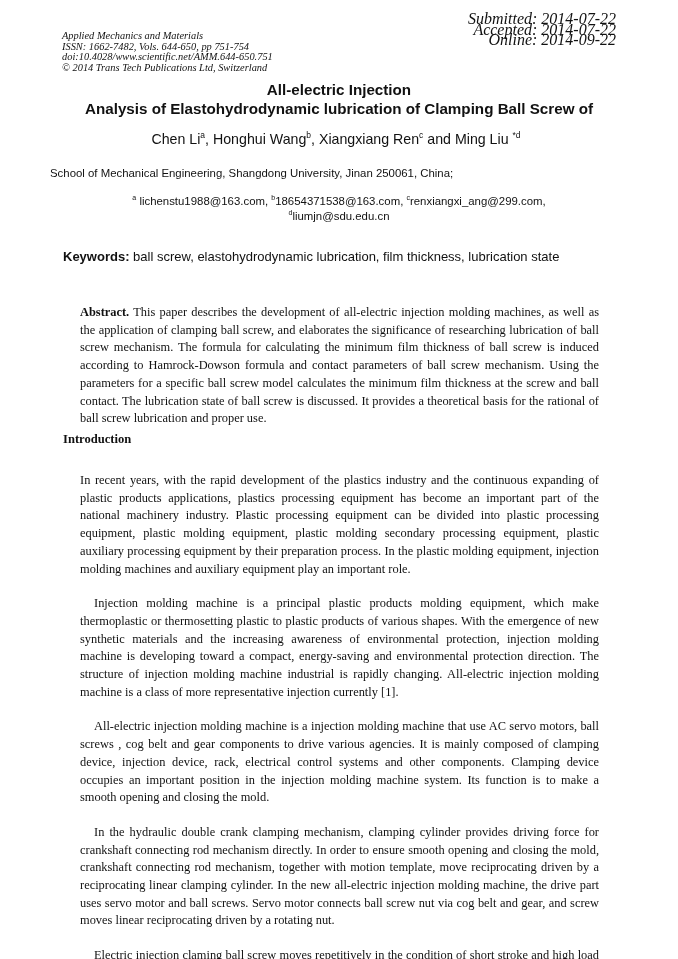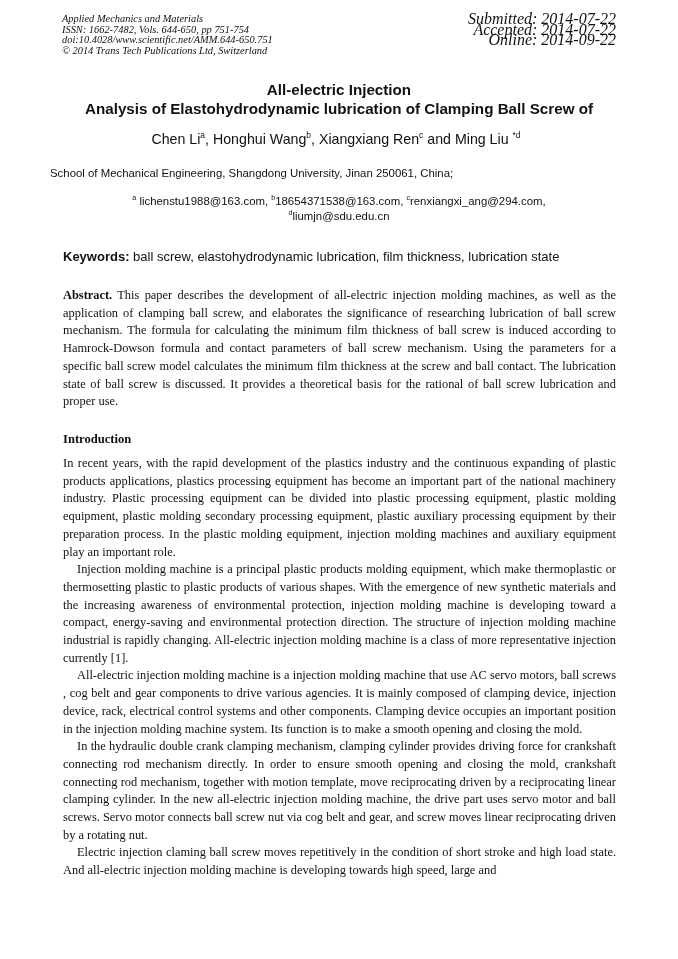--- a/index.html
+++ b/index.html
@@ -1,29 +1,29 @@
 <!DOCTYPE html>
 <html><head>
 <meta charset="utf-8">
 <style>
   html, body { margin: 0; padding: 0; background: #ffffff; }
   body { width: 678px; height: 959px; position: relative; overflow: hidden; color: #111; }
   .page { position: absolute; left: 0; top: 0; width: 678px; height: 959px; }
-  .meta-left { position: absolute; left: 62px; top: 14px; font-family: "Liberation Serif", serif; font-style: italic; font-size: 10.4px; line-height: 10.6px; }
+  .meta-left { position: absolute; left: 62px; top: 31px; font-family: "Liberation Serif", serif; font-style: italic; font-size: 10.4px; line-height: 10.6px; }
   .meta-right { position: absolute; right: 62px; top: 14px; font-family: "Liberation Serif", serif; font-style: italic; font-size: 16px; line-height: 10.6px; text-align: right; }
   .title { position: absolute; left: 50px; width: 578px; top: 80px; text-align: center; font-family: "Liberation Sans", sans-serif; font-weight: bold; font-size: 15.2px; line-height: 19px; }
   .authors { position: absolute; left: 47px; width: 578px; top: 130px; text-align: center; font-family: "Liberation Sans", sans-serif; font-size: 14.2px; line-height: 18px; }
   .authors sup { font-size: 8.5px; vertical-align: 6px; line-height: 0; }
   .affil { position: absolute; left: 50px; width: 578px; top: 166px; font-family: "Liberation Sans", sans-serif; font-size: 11.4px; line-height: 14px; }
   .emails { position: absolute; left: 50px; width: 578px; top: 194px; text-align: center; font-family: "Liberation Sans", sans-serif; font-size: 11.4px; line-height: 15px; }
   .emails sup { font-size: 7px; vertical-align: 5px; line-height: 0; }
   .keywords { position: absolute; left: 63px; width: 560px; top: 250px; font-family: "Liberation Sans", sans-serif; font-size: 13px; line-height: 14px; }
   .keywords b { font-weight: bold; }
   .body-text { position: absolute; left: 63px; width: 553px; font-family: "Liberation Serif", serif; font-size: 12.4px; line-height: 17.7px; text-align: justify; }
-  .body-text p { margin: 0; }
+  .body-text p { margin: 17px; }
   .body-text p.indent { text-indent: 14px; }
   .abstract { top: 287px; }
   .abstract .lead { font-weight: bold; }
   .intro-heading { position: absolute; left: 63px; top: 431px; font-family: "Liberation Serif", serif; font-weight: bold; font-size: 12.6px; line-height: 16px; text-align: right; }
   .intro { top: 455px; }
 </style>
 </head>
 <body>
 
 <div class="page">
@@ -46,21 +46,21 @@
     <div>Analysis of Elastohydrodynamic lubrication of Clamping Ball Screw of</div>
   </div>
 
   <div class="authors">
     <span>Chen Li</span><sup>a</sup><span>, </span><span>Honghui Wang</span><sup>b</sup><span>, </span><span>Xiangxiang Ren</span><sup>c</sup><span> and </span><span>Ming Liu </span><sup>*d</sup>
   </div>
 
   <div class="affil">School of Mechanical Engineering, Shangdong University, Jinan 250061, China;</div>
 
   <div class="emails">
-    <div><sup>a</sup><span> lichenstu1988@163.com, </span><sup>b</sup><span>18654371538@163.com, </span><sup>c</sup><span>renxiangxi_ang@294.com,</span></div>
+    <div><sup>a</sup><span> lichenstu1988@163.com, </span><sup>b</sup><span>18654371538@163.com, </span><sup>c</sup><span>renxiangxi_ang@299.com,</span></div>
     <div><sup>d</sup><span>liumjn@sdu.edu.cn</span></div>
   </div>
 
   <div class="keywords"><b>Keywords:</b><span> ball screw, elastohydrodynamic lubrication, film thickness, lubrication state</span></div>
 
   <div class="body-text abstract">
     <p><span class="lead">Abstract.</span><span> This paper describes the development of all-electric injection molding machines, as well as the application of clamping ball screw, and elaborates the significance of researching lubrication of ball screw mechanism. The formula for calculating the minimum film thickness of ball screw is induced according to Hamrock-Dowson formula and contact parameters of ball screw mechanism. Using the parameters for a specific ball screw model calculates the minimum film thickness at the screw and ball contact. The lubrication state of ball screw is discussed. It provides a theoretical basis for the rational of ball screw lubrication and proper use.</span></p>
   </div>
 
   <div class="intro-heading">Introduction</div>

